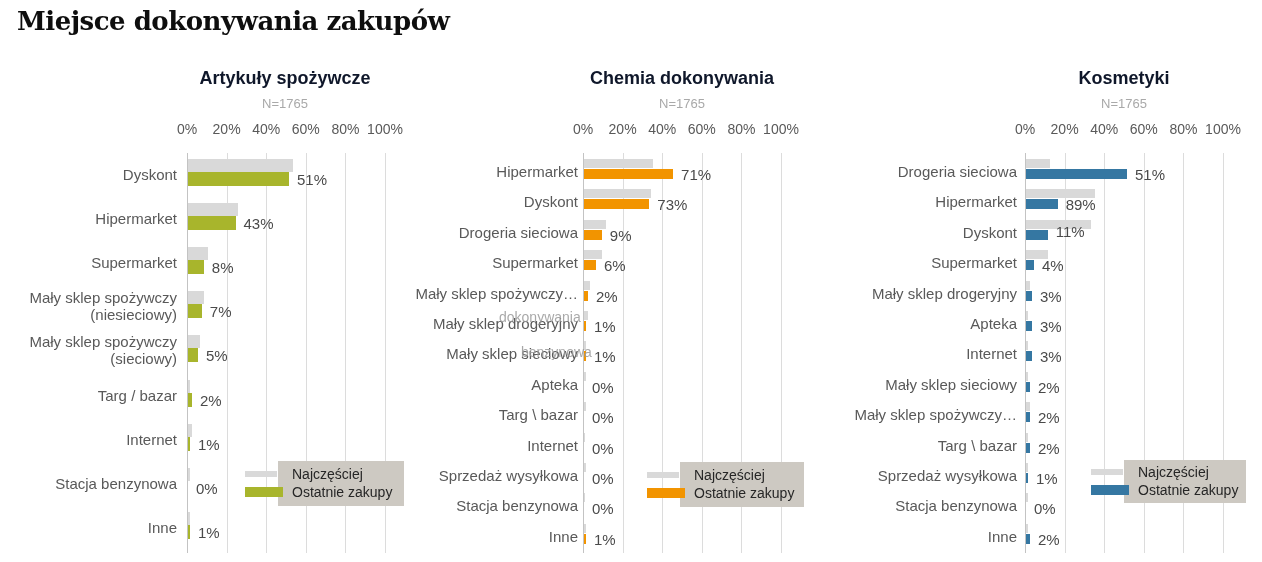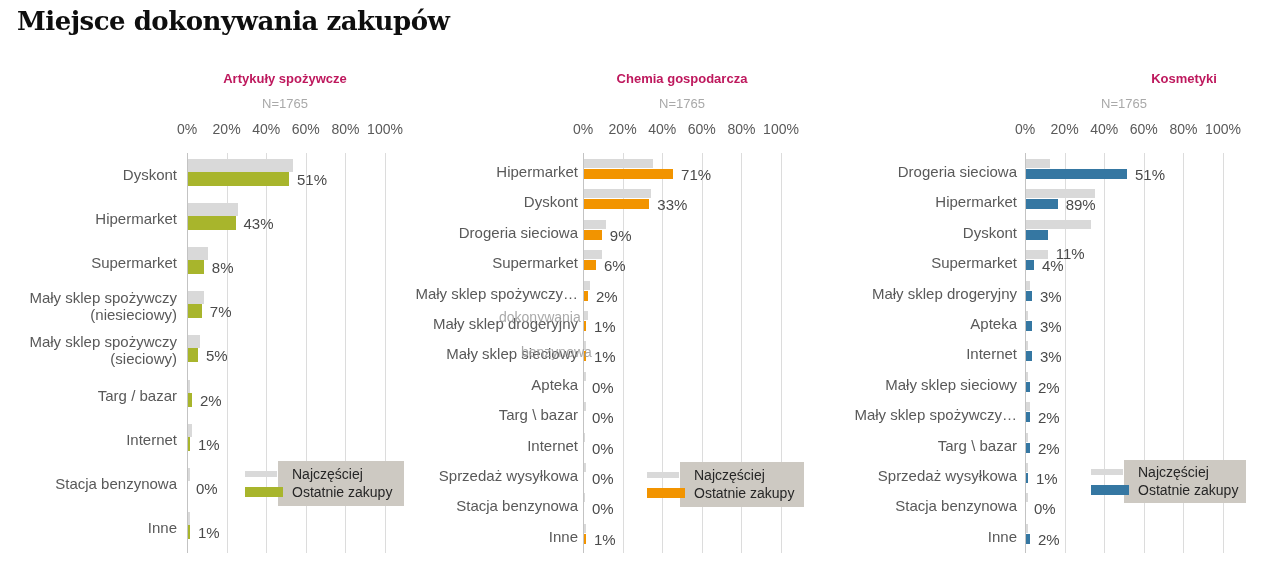--- a/index.html
+++ b/index.html
@@ -2,21 +2,21 @@
 <html><head>
 <meta charset="utf-8">
 <style>
   html,body{margin:0;padding:0;background:#fff;}
   #canvas{position:relative;width:1262px;height:562px;background:#ffffff;overflow:hidden;
           font-family:"Liberation Sans",sans-serif;}
   .abs{position:absolute;}
   #page-title{position:absolute;left:17px;top:6px;margin:0;
               font-family:"DejaVu Serif",serif;font-weight:bold;font-size:26px;
               letter-spacing:-0.5px;color:#0e0e0e;white-space:nowrap;}
-  .chart-title{font-weight:bold;font-size:13px;color:#be185d;transform:translate(-50%,-50%);white-space:nowrap;}
+  .chart-title{font-weight:bold;font-size:18px;color:#0f172a;transform:translate(-50%,-50%);white-space:nowrap;}
   .n-label{font-size:13px;color:#a9a9a9;transform:translate(-50%,-50%);white-space:nowrap;}
   .tick{font-size:14px;color:#595959;transform:translate(-50%,-50%);white-space:nowrap;}
   .grid{width:1px;background:#dcdcdc;}
   .grid-zero{width:1px;background:#c3c3c3;}
   .cat{font-size:15px;color:#595959;text-align:right;line-height:1.12;transform:translateY(-50%);}
   .val{font-size:15px;color:#4a4a4a;transform:translateY(-50%);white-space:nowrap;}
   .ghost{font-size:14px;color:#9a9a9a;transform:translateY(-50%);white-space:nowrap;opacity:.85;}
   .legend-box{background:#cdc9c2;}
   .legend-label{font-size:14px;color:#262626;white-space:nowrap;transform:translateY(-50%);}
 </style>
@@ -73,42 +73,42 @@
       <div class="abs val" style="left: 196px; top: 487.7px;">0%</div>
       <div class="abs cat" style="left: -5px; width: 182px; top: 527.8px;">Inne</div>
       <div class="abs" style="left: 188px; top: 511.8px; width: 1.98px; height: 13px; background: rgb(217, 217, 217);"></div>
       <div class="abs" style="left: 188px; top: 524.8px; width: 1.98px; height: 14px; background: rgb(168, 181, 44);"></div>
       <div class="abs val" style="left: 197.98px; top: 531.8px;">1%</div>
       <div class="abs legend-box" style="left: 278px; top: 461px; width: 126px; height: 45px;"></div>
       <div class="abs" style="left: 245px; top: 471.05px; width: 32px; height: 6px; background: rgb(217, 217, 217);"></div>
       <div class="abs" style="left: 245px; top: 487.05px; width: 38px; height: 10px; background: rgb(168, 181, 44);"></div>
       <div class="abs legend-label" style="left: 292px; top: 474.05px;">Najczęściej</div>
       <div class="abs legend-label" style="left: 292px; top: 492.05px;">Ostatnie zakupy</div>
-      <div class="abs chart-title" style="left: 682px; top: 78px;">Chemia gospodarcza</div>
+      <div class="abs chart-title" style="left: 682px; top: 78px;">Chemia dokonywania</div>
       <div class="abs n-label" style="left: 682px; top: 103px;">N=1765</div>
       <div class="abs grid-zero" style="left: 583px; top: 153px; height: 400px;"></div>
       <div class="abs tick" style="left: 583px; top: 129px;">0%</div>
       <div class="abs grid" style="left: 622.6px; top: 153px; height: 400px;"></div>
       <div class="abs tick" style="left: 622.6px; top: 129px;">20%</div>
       <div class="abs grid" style="left: 662.2px; top: 153px; height: 400px;"></div>
       <div class="abs tick" style="left: 662.2px; top: 129px;">40%</div>
       <div class="abs grid" style="left: 701.8px; top: 153px; height: 400px;"></div>
       <div class="abs tick" style="left: 701.8px; top: 129px;">60%</div>
       <div class="abs grid" style="left: 741.4px; top: 153px; height: 400px;"></div>
       <div class="abs tick" style="left: 741.4px; top: 129px;">80%</div>
       <div class="abs grid" style="left: 781px; top: 153px; height: 400px;"></div>
       <div class="abs tick" style="left: 781px; top: 129px;">100%</div>
       <div class="abs cat" style="left: 392px; width: 186px; top: 172px;">Hipermarket</div>
       <div class="abs" style="left: 584px; top: 159px; width: 69.3px; height: 9px; background: rgb(217, 217, 217);"></div>
       <div class="abs" style="left: 584px; top: 169px; width: 89.1px; height: 10px; background: rgb(242, 148, 0);"></div>
       <div class="abs val" style="left: 681.1px; top: 174px;">71%</div>
       <div class="abs cat" style="left: 392px; width: 186px; top: 202.4px;">Dyskont</div>
       <div class="abs" style="left: 584px; top: 189.4px; width: 67.32px; height: 9px; background: rgb(217, 217, 217);"></div>
       <div class="abs" style="left: 584px; top: 199.4px; width: 65.34px; height: 10px; background: rgb(242, 148, 0);"></div>
-      <div class="abs val" style="left: 657.34px; top: 204.4px;">33%</div>
+      <div class="abs val" style="left: 657.34px; top: 204.4px;">73%</div>
       <div class="abs cat" style="left: 392px; width: 186px; top: 232.8px;">Drogeria sieciowa</div>
       <div class="abs" style="left: 584px; top: 219.8px; width: 21.78px; height: 9px; background: rgb(217, 217, 217);"></div>
       <div class="abs" style="left: 584px; top: 229.8px; width: 17.82px; height: 10px; background: rgb(242, 148, 0);"></div>
       <div class="abs val" style="left: 609.82px; top: 234.8px;">9%</div>
       <div class="abs cat" style="left: 392px; width: 186px; top: 263.2px;">Supermarket</div>
       <div class="abs" style="left: 584px; top: 250.2px; width: 17.82px; height: 9px; background: rgb(217, 217, 217);"></div>
       <div class="abs" style="left: 584px; top: 260.2px; width: 11.88px; height: 10px; background: rgb(242, 148, 0);"></div>
       <div class="abs val" style="left: 603.88px; top: 265.2px;">6%</div>
       <div class="abs cat" style="left: 392px; width: 186px; top: 293.6px;">Mały sklep spożywczy…</div>
       <div class="abs" style="left: 584px; top: 280.6px; width: 5.94px; height: 9px; background: rgb(217, 217, 217);"></div>
@@ -141,21 +141,21 @@
       <div class="abs" style="left: 584px; top: 523.8px; width: 1.98px; height: 9px; background: rgb(217, 217, 217);"></div>
       <div class="abs" style="left: 584px; top: 533.8px; width: 1.98px; height: 10px; background: rgb(242, 148, 0);"></div>
       <div class="abs val" style="left: 593.98px; top: 538.8px;">1%</div>
       <div class="abs ghost" style="left: 499px; top: 317px;">dokonywania</div>
       <div class="abs ghost" style="left: 521px; top: 352px;">benzynowa</div>
       <div class="abs legend-box" style="left: 680px; top: 462px; width: 124px; height: 45px;"></div>
       <div class="abs" style="left: 647px; top: 472.05px; width: 32px; height: 6px; background: rgb(217, 217, 217);"></div>
       <div class="abs" style="left: 647px; top: 488.05px; width: 38px; height: 10px; background: rgb(242, 148, 0);"></div>
       <div class="abs legend-label" style="left: 694px; top: 475.05px;">Najczęściej</div>
       <div class="abs legend-label" style="left: 694px; top: 493.05px;">Ostatnie zakupy</div>
-      <div class="abs chart-title" style="left: 1184px; top: 78px;">Kosmetyki</div>
+      <div class="abs chart-title" style="left: 1124px; top: 78px;">Kosmetyki</div>
       <div class="abs n-label" style="left: 1124px; top: 103px;">N=1765</div>
       <div class="abs grid-zero" style="left: 1025px; top: 153px; height: 400px;"></div>
       <div class="abs tick" style="left: 1025px; top: 129px;">0%</div>
       <div class="abs grid" style="left: 1064.6px; top: 153px; height: 400px;"></div>
       <div class="abs tick" style="left: 1064.6px; top: 129px;">20%</div>
       <div class="abs grid" style="left: 1104.2px; top: 153px; height: 400px;"></div>
       <div class="abs tick" style="left: 1104.2px; top: 129px;">40%</div>
       <div class="abs grid" style="left: 1143.8px; top: 153px; height: 400px;"></div>
       <div class="abs tick" style="left: 1143.8px; top: 129px;">60%</div>
       <div class="abs grid" style="left: 1183.4px; top: 153px; height: 400px;"></div>
@@ -166,21 +166,21 @@
       <div class="abs" style="left: 1026px; top: 159px; width: 23.76px; height: 9px; background: rgb(217, 217, 217);"></div>
       <div class="abs" style="left: 1026px; top: 169px; width: 100.98px; height: 10px; background: rgb(53, 119, 162);"></div>
       <div class="abs val" style="left: 1134.98px; top: 174px;">51%</div>
       <div class="abs cat" style="left: 831px; width: 186px; top: 202.4px;">Hipermarket</div>
       <div class="abs" style="left: 1026px; top: 189.4px; width: 69.3px; height: 9px; background: rgb(217, 217, 217);"></div>
       <div class="abs" style="left: 1026px; top: 199.4px; width: 31.68px; height: 10px; background: rgb(53, 119, 162);"></div>
       <div class="abs val" style="left: 1065.68px; top: 204.4px;">89%</div>
       <div class="abs cat" style="left: 831px; width: 186px; top: 232.8px;">Dyskont</div>
       <div class="abs" style="left: 1026px; top: 219.8px; width: 65.34px; height: 9px; background: rgb(217, 217, 217);"></div>
       <div class="abs" style="left: 1026px; top: 229.8px; width: 21.78px; height: 10px; background: rgb(53, 119, 162);"></div>
-      <div class="abs val" style="left: 1055.78px; top: 253px;">11%</div>
+      <div class="abs val" style="left: 1055.78px; top: 231px;">11%</div>
       <div class="abs cat" style="left: 831px; width: 186px; top: 263.2px;">Supermarket</div>
       <div class="abs" style="left: 1026px; top: 250.2px; width: 21.78px; height: 9px; background: rgb(217, 217, 217);"></div>
       <div class="abs" style="left: 1026px; top: 260.2px; width: 7.92px; height: 10px; background: rgb(53, 119, 162);"></div>
       <div class="abs val" style="left: 1041.92px; top: 265.2px;">4%</div>
       <div class="abs cat" style="left: 831px; width: 186px; top: 293.6px;">Mały sklep drogeryjny</div>
       <div class="abs" style="left: 1026px; top: 280.6px; width: 3.96px; height: 9px; background: rgb(217, 217, 217);"></div>
       <div class="abs" style="left: 1026px; top: 290.6px; width: 5.94px; height: 10px; background: rgb(53, 119, 162);"></div>
       <div class="abs val" style="left: 1039.94px; top: 295.6px;">3%</div>
       <div class="abs cat" style="left: 831px; width: 186px; top: 324px;">Apteka</div>
       <div class="abs" style="left: 1026px; top: 311px; width: 1.98px; height: 9px; background: rgb(217, 217, 217);"></div>

